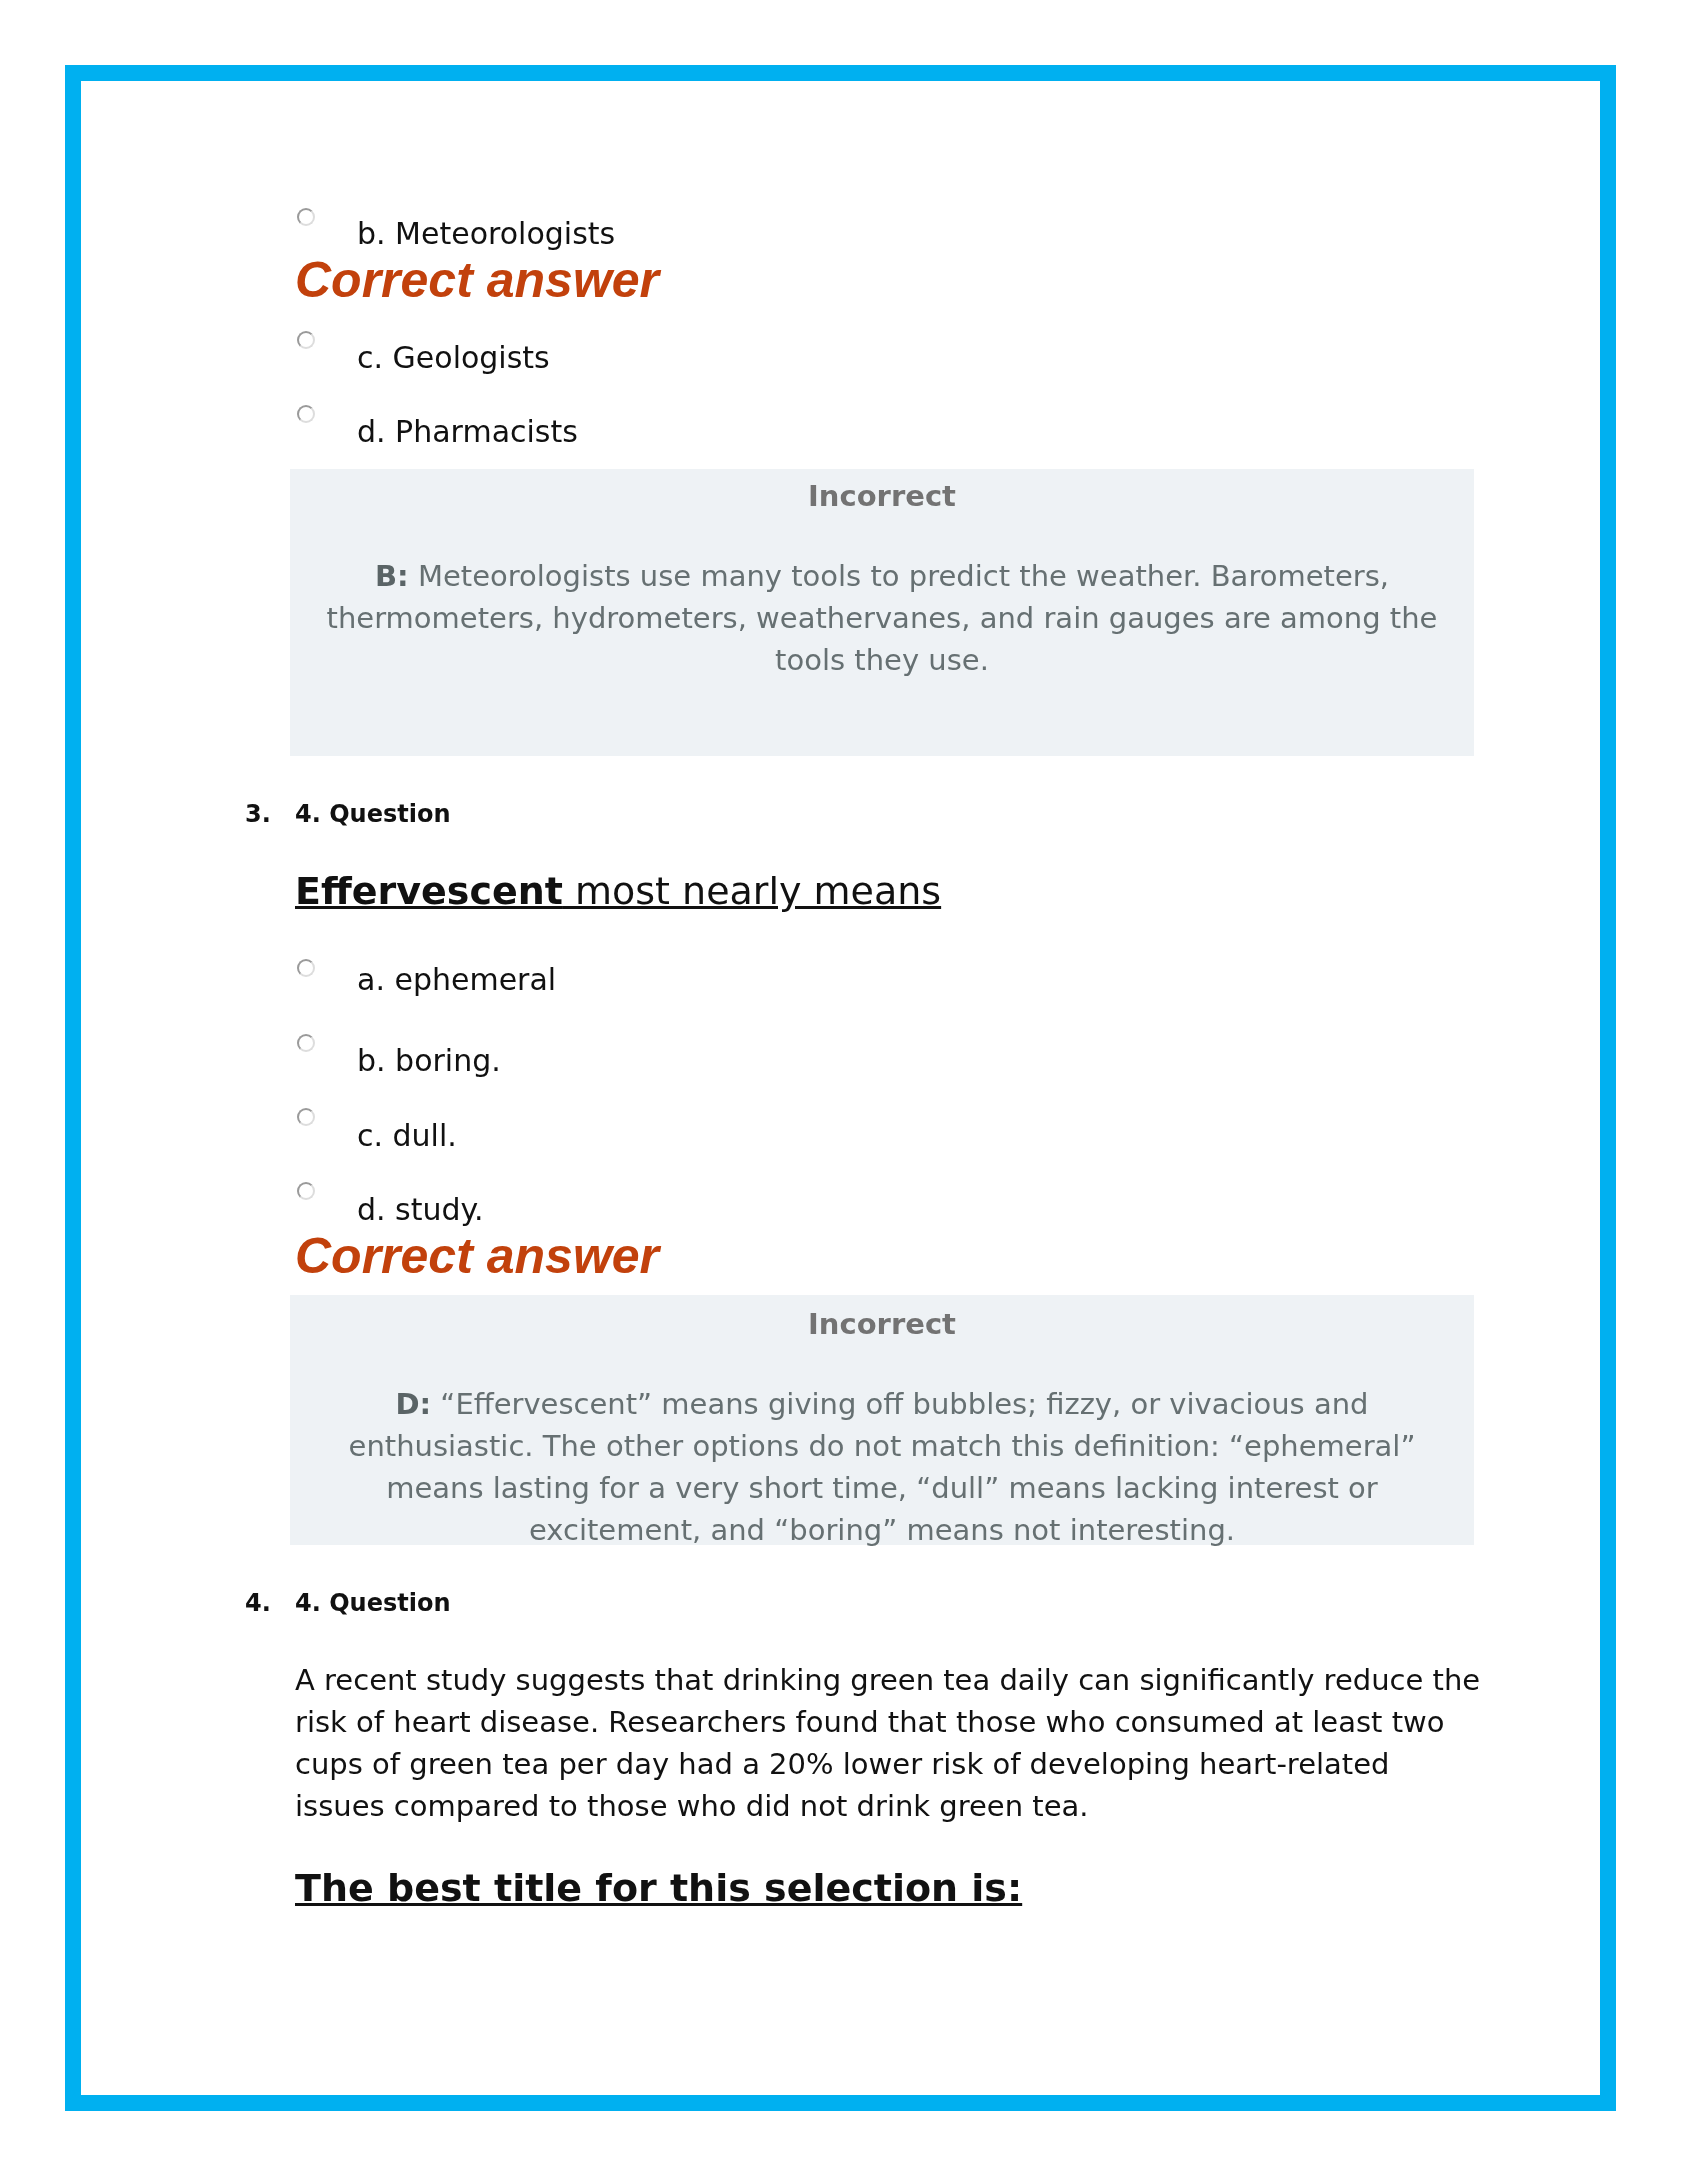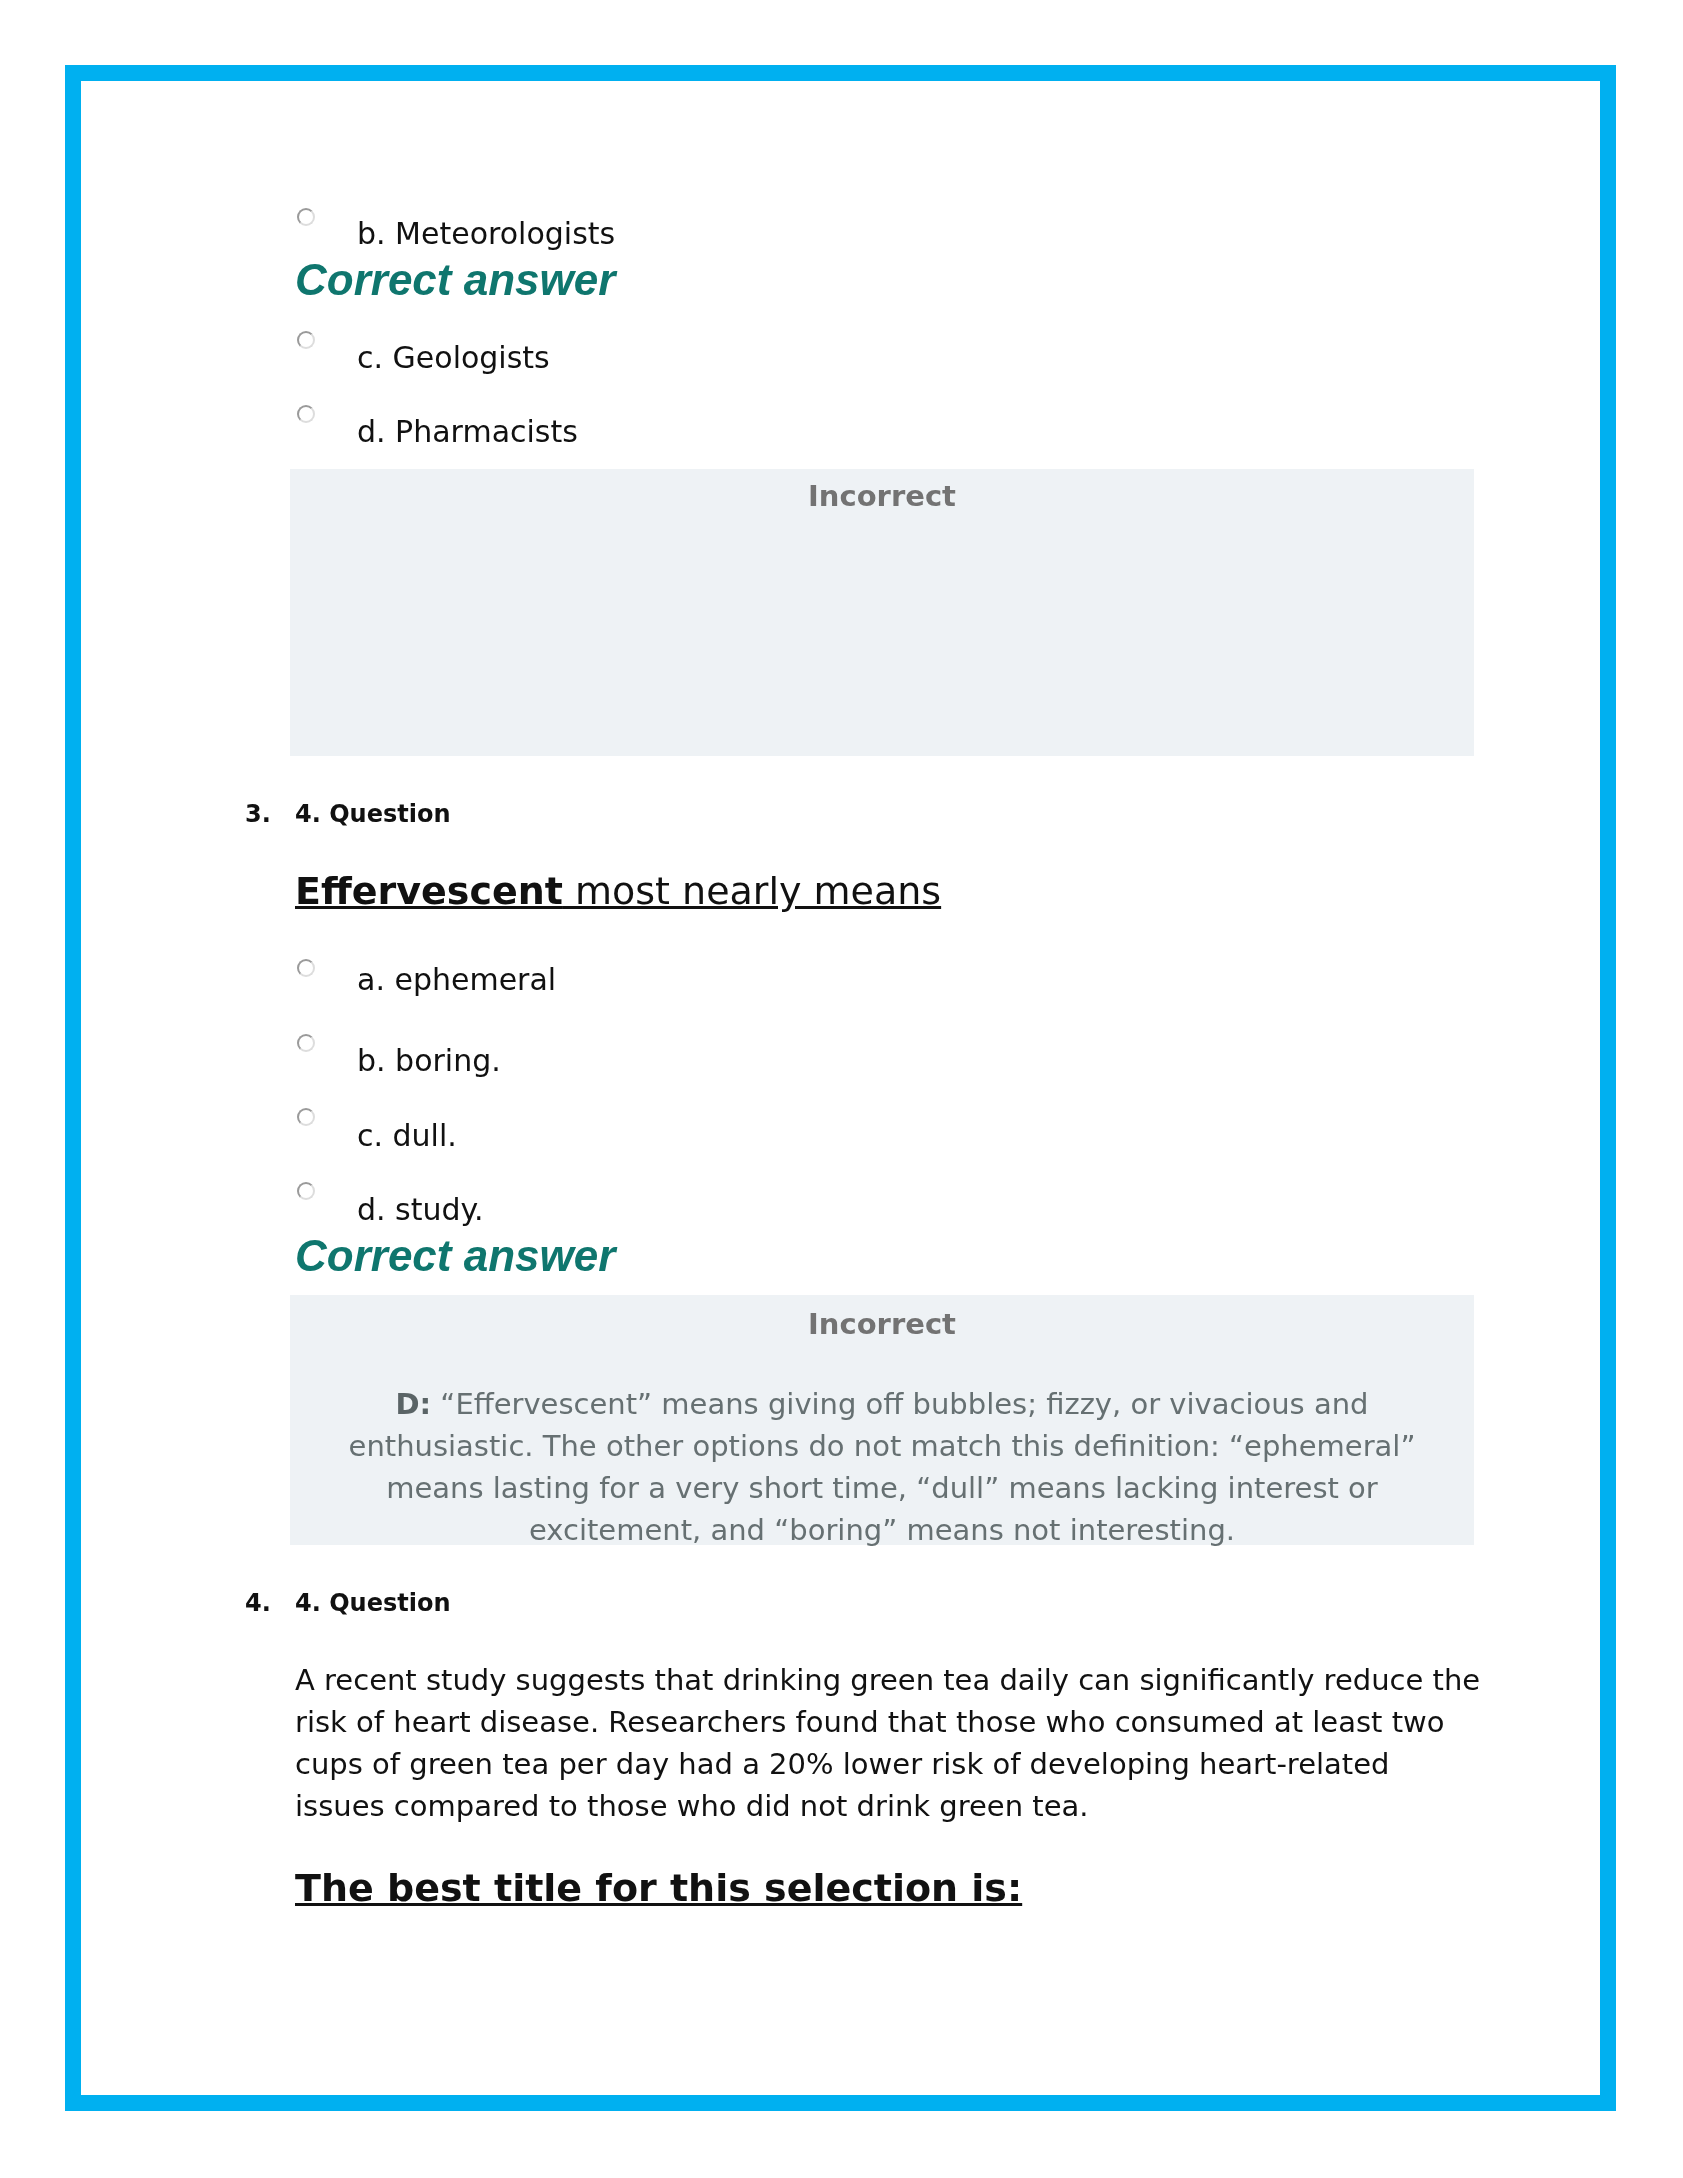--- a/index.html
+++ b/index.html
@@ -1,20 +1,20 @@
 <!DOCTYPE html>
 <html><head>
 <meta charset="utf-8">
 <style>
   html,body{margin:0;padding:0;background:#fff;}
   body{width:1683px;height:2178px;position:relative;overflow:hidden;font-family:"DejaVu Sans",sans-serif;color:#111;}
   .frame{position:absolute;left:65px;top:65px;width:1551px;height:2046px;box-sizing:border-box;border:16px solid #00b0f0;}
   .radio{position:absolute;width:18px;height:18px;border-radius:50%;border:2px solid #9a9a9a;border-right-color:#ddd;border-bottom-color:#ddd;box-sizing:border-box;background:#fff;}
   .opt{position:absolute;left:357px;font-size:30px;line-height:36px;white-space:nowrap;}
-  .correct{position:absolute;left:295px;font-family:"Liberation Sans",sans-serif;font-weight:bold;font-style:italic;font-size:44px;line-height:50px;color:#0f766e;white-space:nowrap;}
+  .correct{position:absolute;left:295px;font-family:"Liberation Sans",sans-serif;font-weight:bold;font-style:italic;font-size:50px;line-height:50px;color:#c2410c;white-space:nowrap;}
   .fb{position:absolute;left:290px;width:1184px;background:#eef2f5;color:#667072;text-align:center;font-size:29px;line-height:42px;box-sizing:border-box;padding:0 18px;}
   .fb .inc{color:#737373;font-weight:bold;font-size:29px;}
   .fb b{color:#5a6466;}
   .qnum{position:absolute;left:245px;font-size:24px;font-weight:bold;}
   .qhead{position:absolute;left:295px;font-size:24px;font-weight:bold;}
   .stem{position:absolute;left:295px;font-size:38px;line-height:36px;white-space:nowrap;text-decoration:underline;}
   .para{position:absolute;left:295px;width:1188px;font-size:29px;line-height:42px;}
 </style>
 </head>
 <body>
@@ -27,20 +27,21 @@
 
 <div class="radio" style="left:297px;top:331px;"></div>
 <div class="opt" style="top:340px;">c. Geologists</div>
 
 <div class="radio" style="left:297px;top:405px;"></div>
 <div class="opt" style="top:414px;">d. Pharmacists</div>
 
 <div class="fb" style="top:469px;height:287px;padding-top:6px;">
   <div class="inc">Incorrect</div>
   <div style="height:38px;"></div>
+  <div><b>B:</b> <span>Meteorologists use many tools to predict the weather. Barometers, thermometers, hydrometers, weathervanes, and rain gauges are among the tools they use.</span></div>
   <div style="height:40px;"></div>
 </div>
 
 <div class="qnum" style="top:800px;">3.</div>
 <div class="qhead" style="top:800px;">4. Question</div>
 <div class="stem" style="top:873px;"><b>Effervescent</b><span> most nearly means</span></div>
 
 <div class="radio" style="left:297px;top:959px;"></div>
 <div class="opt" style="top:962px;">a. ephemeral</div>
 <div class="radio" style="left:297px;top:1034px;"></div>

